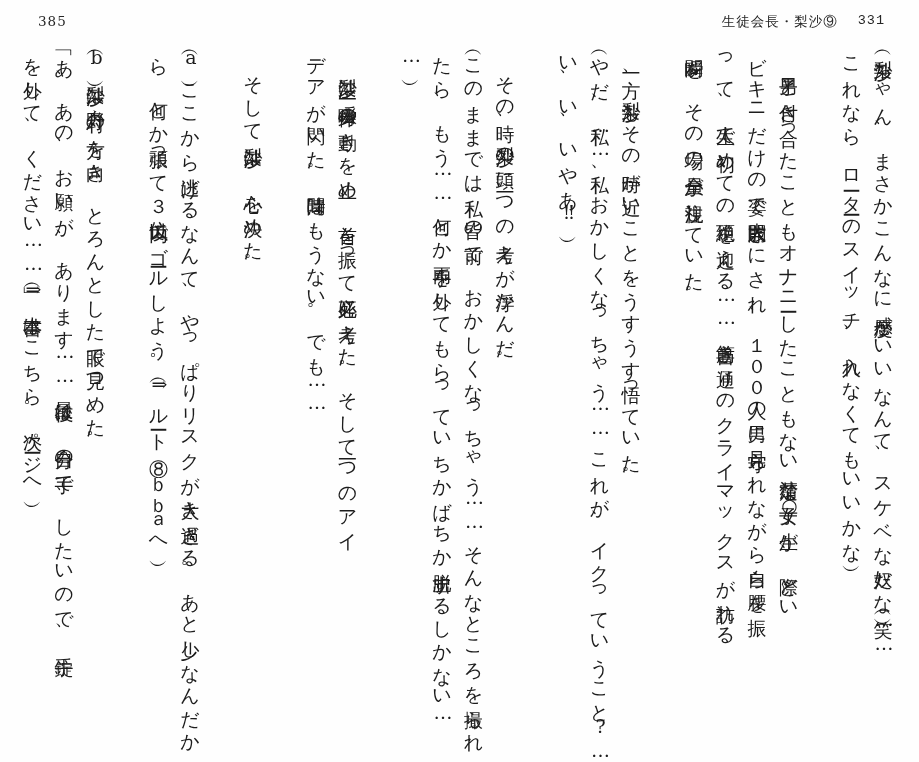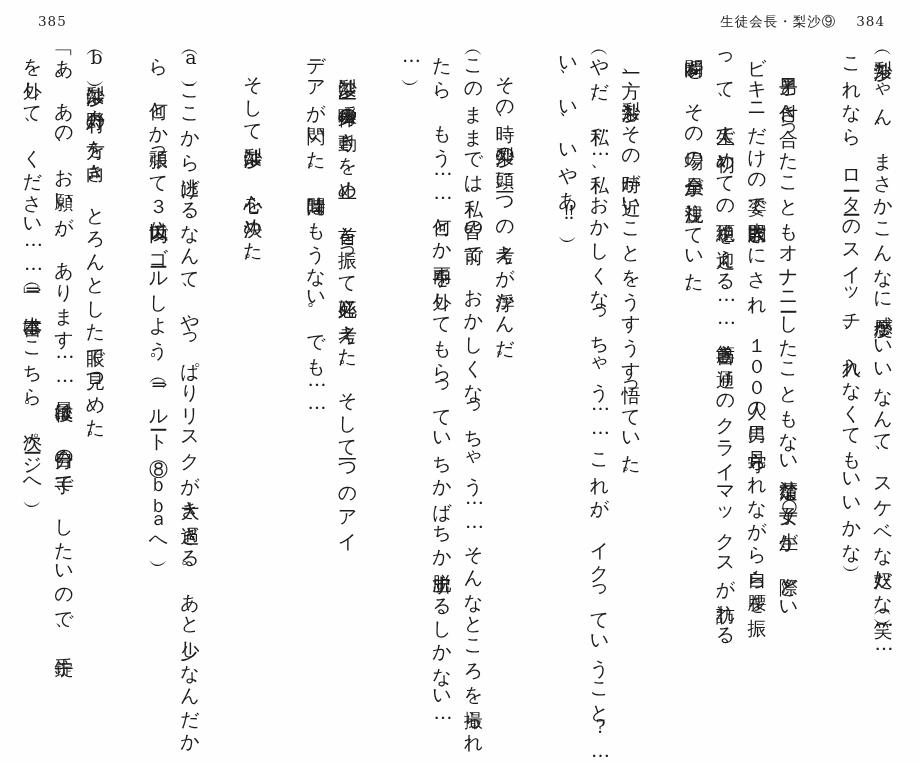--- a/index.html
+++ b/index.html
@@ -10,21 +10,21 @@
     color:#1c1c1c;
     font-family:"DejaVu Serif","Liberation Serif",serif;
     overflow:hidden;
   }
   
   .runhead{
     position:absolute;top:13px;left:0;right:0;
     font-size:13.5px;color:#262626;letter-spacing:1px;
   }
   .runhead .left{position:absolute;left:38px;top:0;display:flex;gap:16px;white-space:nowrap;}
-  .runhead .right{position:absolute;right:34px;top:0;display:flex;gap:20px;white-space:nowrap;}
+  .runhead .right{position:absolute;right:34px;top:0;display:flex;gap:20px;white-space:nowrap;font-family:Liberation Mono, monospace;}
   
   .vbody{
     position:absolute;
     top:44px;right:20px;
     height:708px;
     writing-mode:vertical-rl;
     text-orientation:upright;
     font-size:19px;
     letter-spacing:1.5px;
     line-height:31.5px;
@@ -38,21 +38,21 @@
 <body>
 
 <div class="page">
 
   <div class="runhead">
     <div class="left">
       <span>385</span>
     </div>
     <div class="right">
       <span>生徒会長・梨沙⑨</span>
-      <span>384</span>
+      <span>331</span>
     </div>
   </div>
 
   <div class="vbody" id="vbody">
       <p class="vline">（梨沙ちゃん、まさかこんなに感度がいいなんて、スケベな奴だな（笑）……</p>
       <p class="vline">これなら、ローターのスイッチ、入れなくてもいいかな）</p>
       <p class="vline blank"></p>
       <p class="vline indent">男子と付き合ったこともオナニーしたこともない清楚な女子○生が、際どい</p>
       <p class="vline">ビキニだけの姿で大股開きにされ、１００人の男に見守られながら自ら腰を振</p>
       <p class="vline">って、人生で初めての絶頂を迎える……筋書き通りのクライマックスが訪れる</p>

